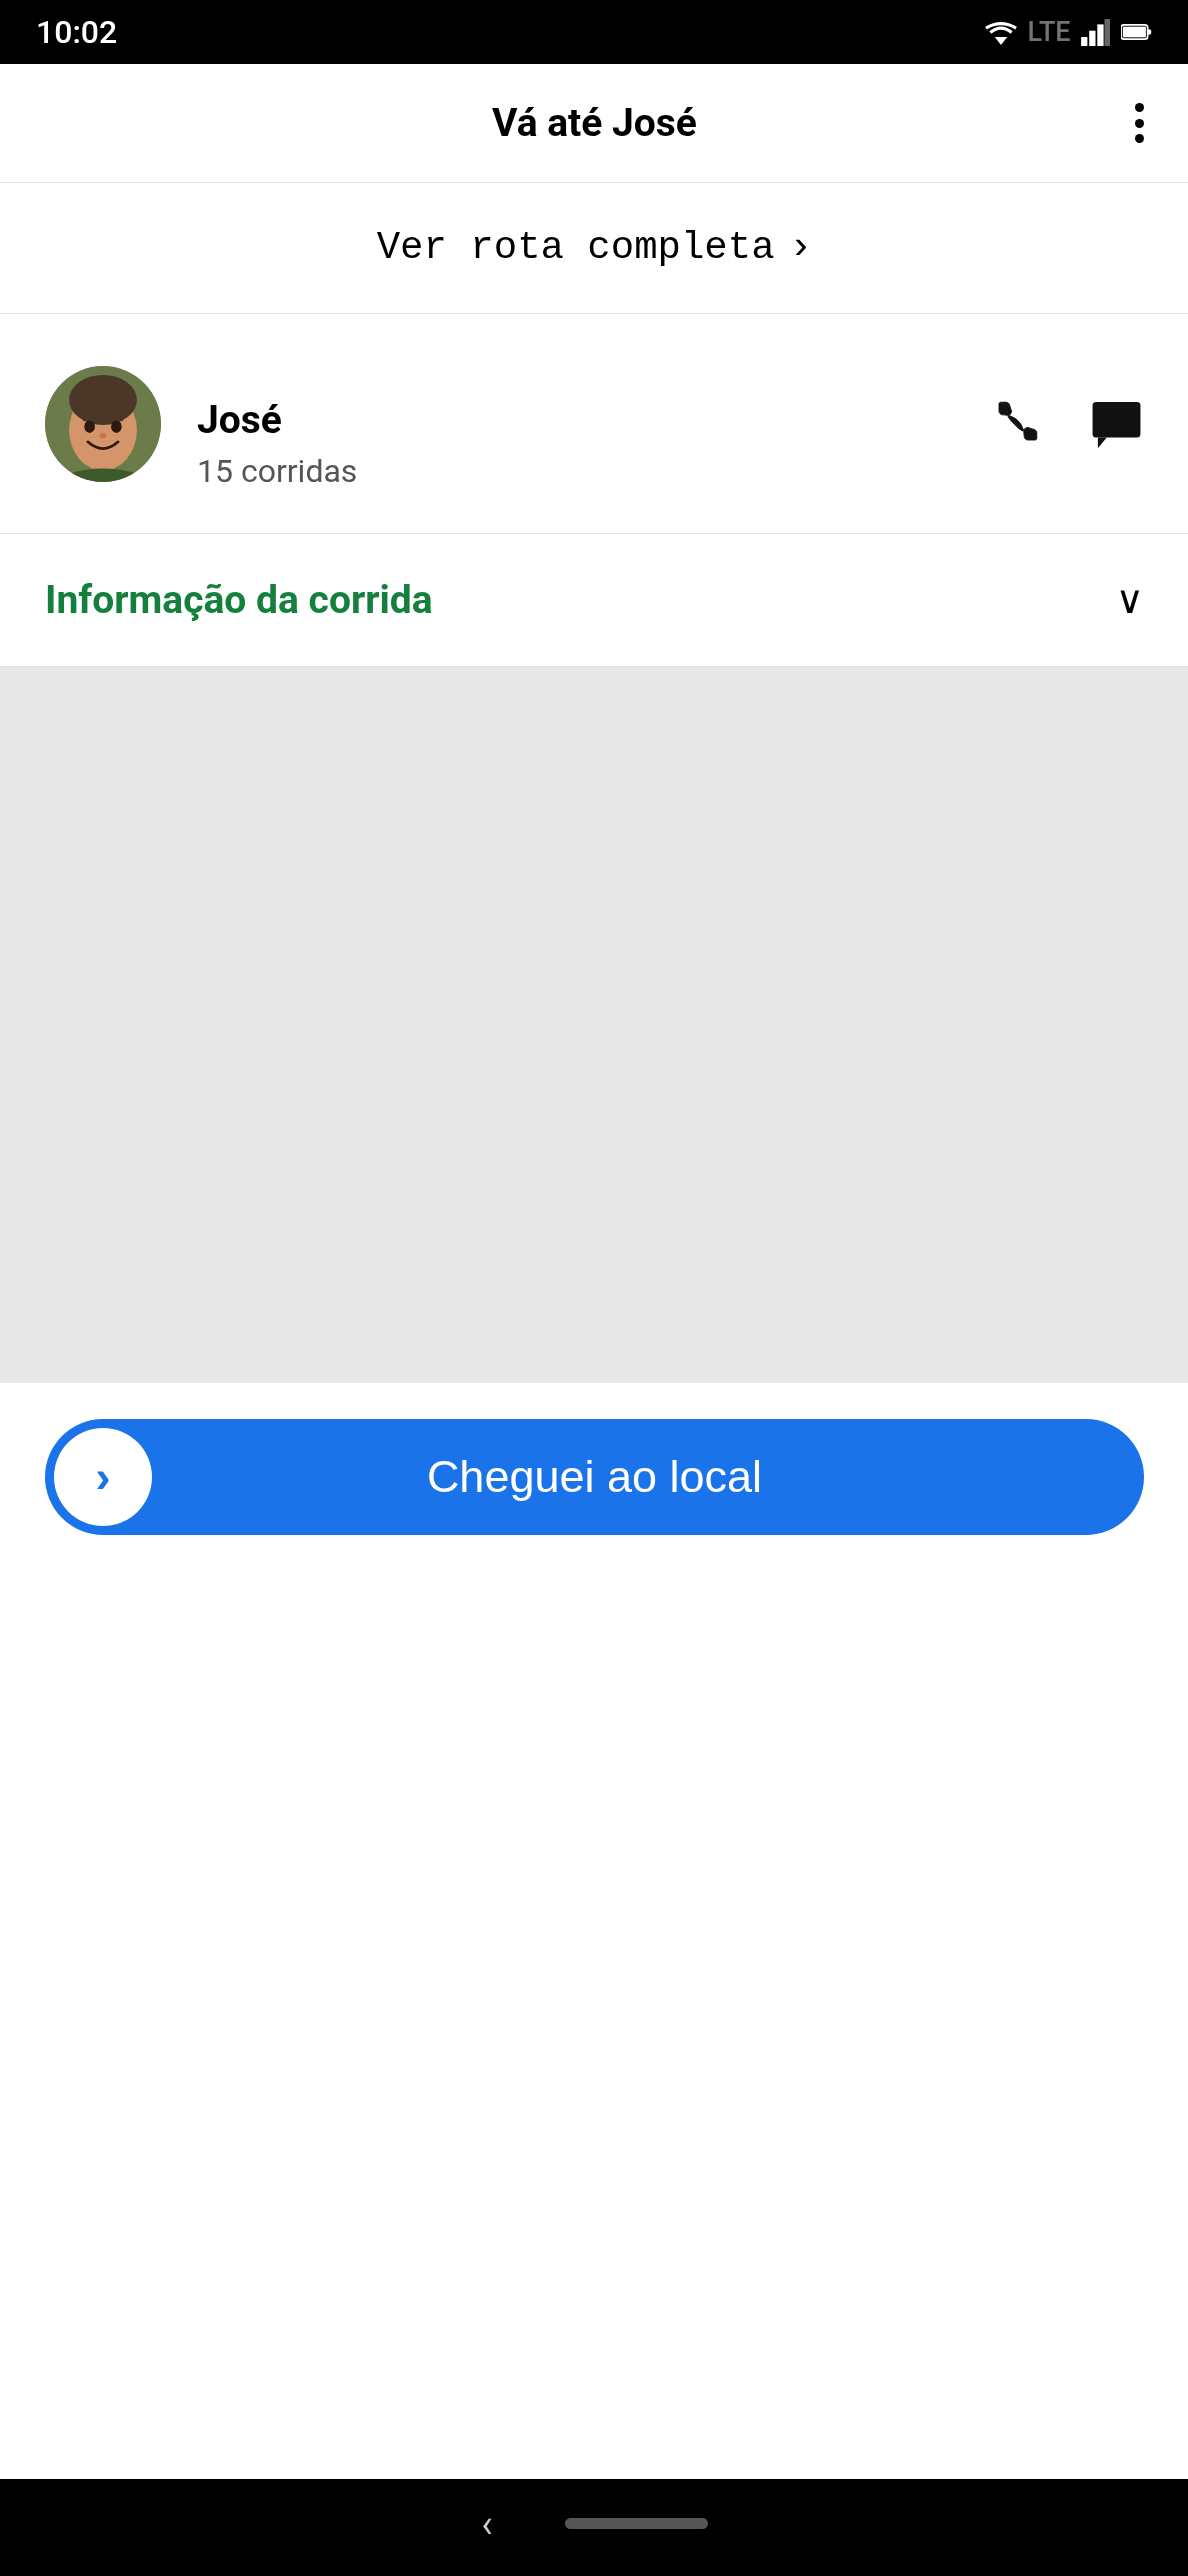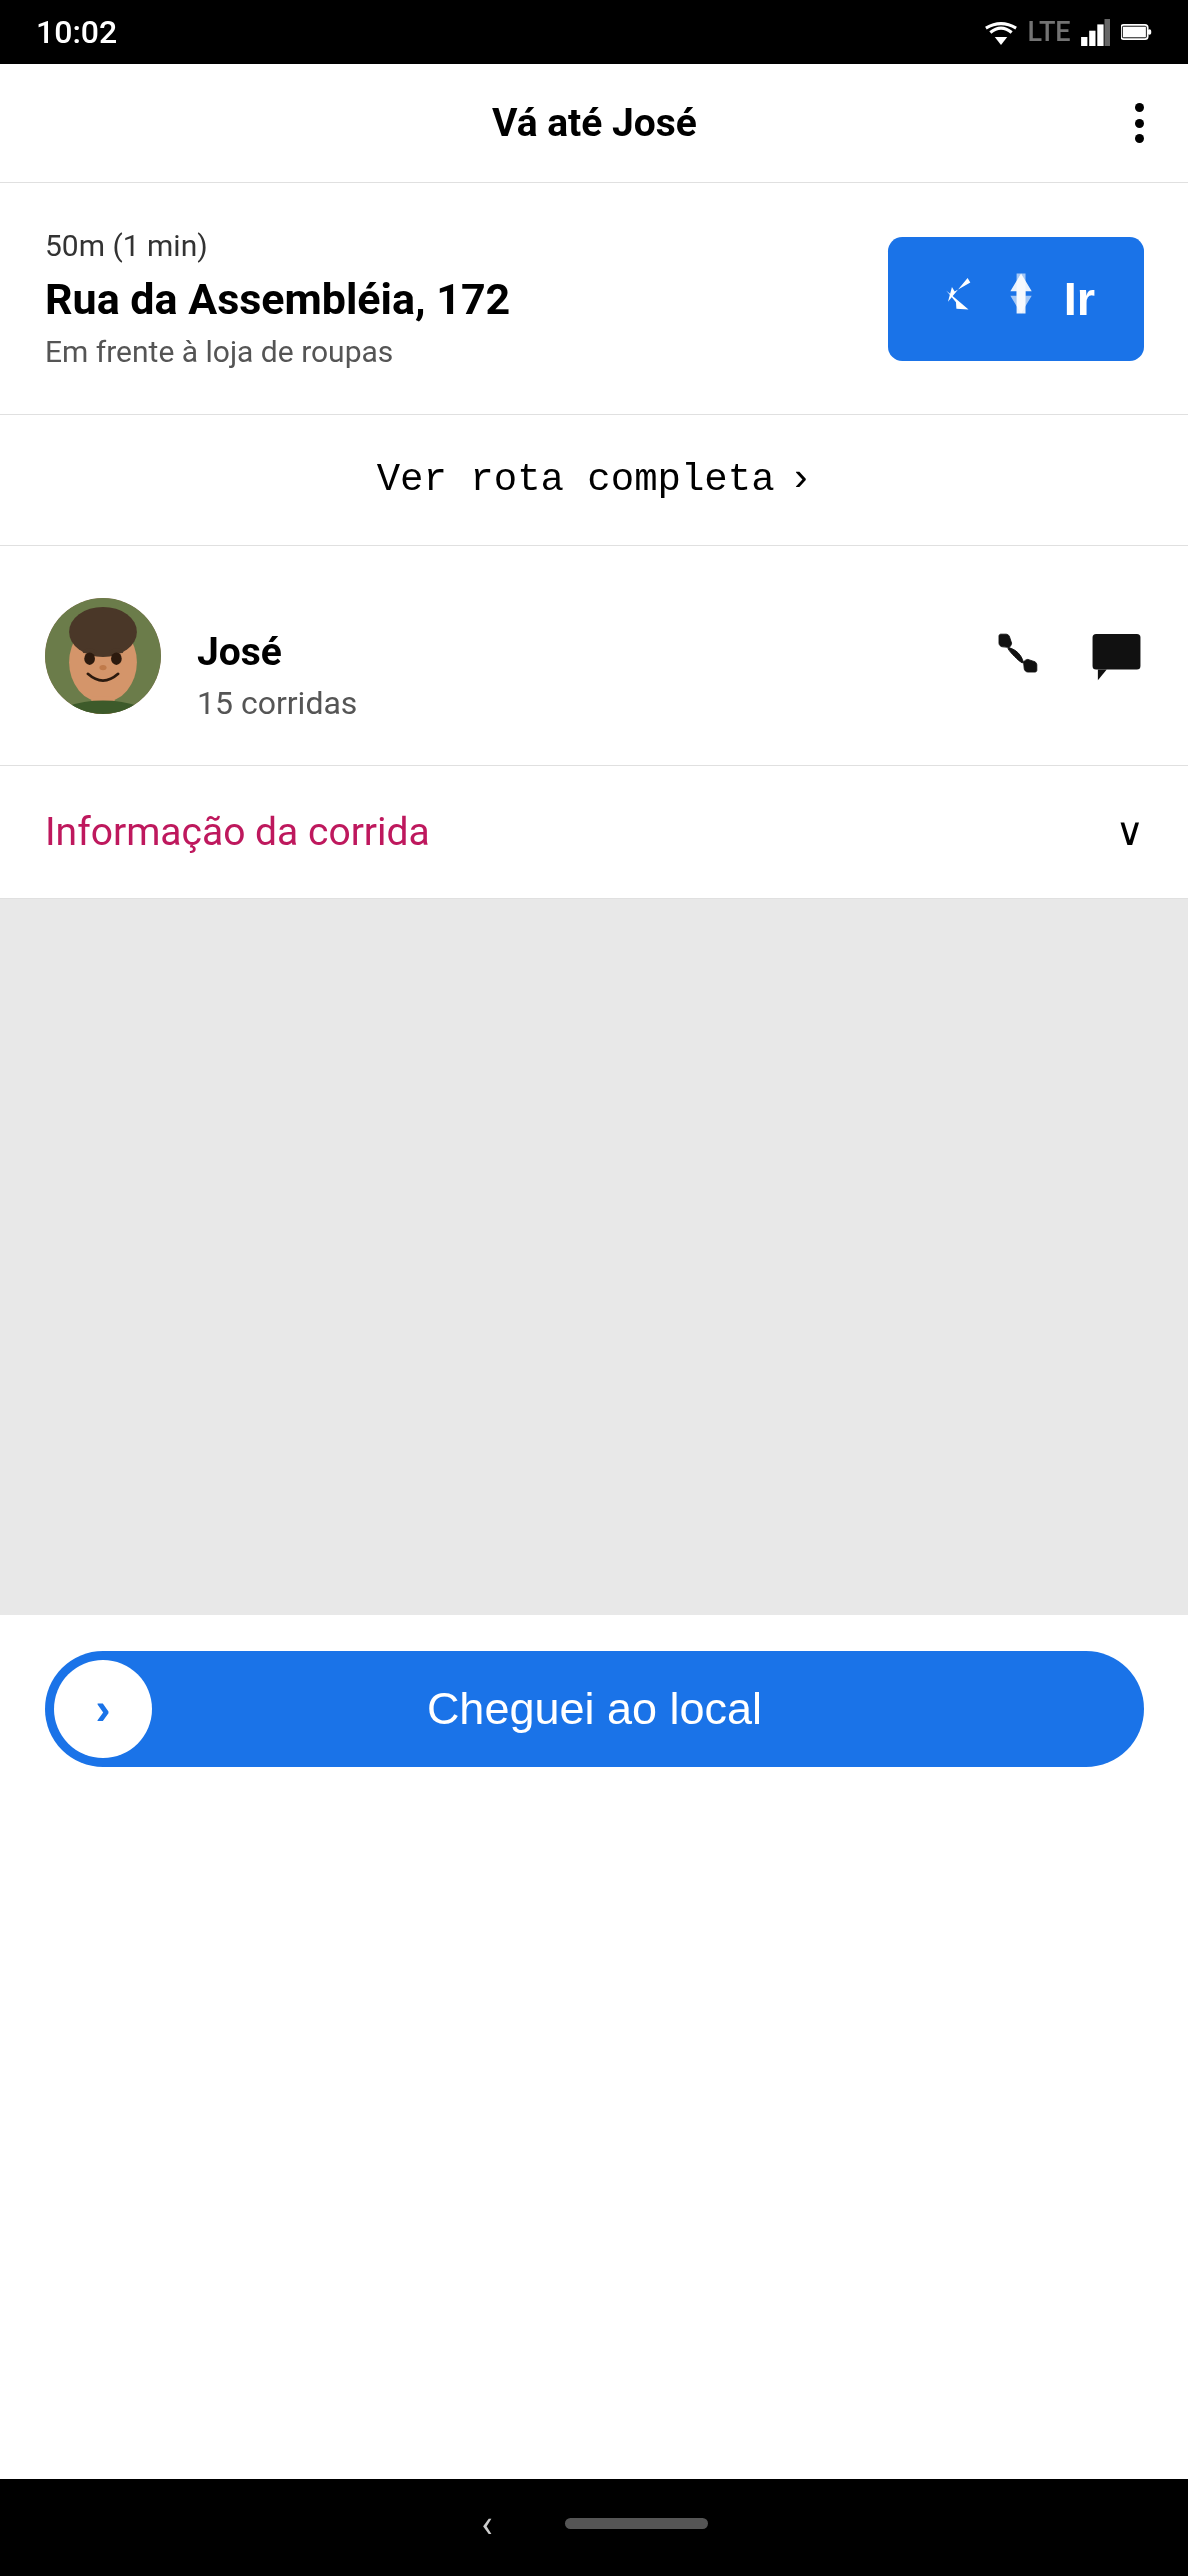--- a/index.html
+++ b/index.html
@@ -214,22 +214,22 @@
       display: flex;
       align-items: center;
       justify-content: space-between;
       padding: 43px 45px;
       border-bottom: 0.9px solid #e0e0e0;
       cursor: pointer;
     }
 
     .info-title {
       font-size: 39px;
-      font-weight: 400;
-      color: #be185d;
+      font-weight: 700;
+      color: #15803d;
     }
 
     .chevron-down {
       font-size: 39px;
       color: #000;
     }
 
     
     .map-area {
       background: #e8e8e8;
@@ -339,42 +339,20 @@
 
   <div class="header">
     <span class="header-title">Vá até José</span>
     <div class="header-menu">
       <div class="menu-dot"></div>
       <div class="menu-dot"></div>
       <div class="menu-dot"></div>
     </div>
   </div>
 
-  <div class="nav-section">
-    <div class="nav-info">
-      <div class="nav-distance">50m (1 min)</div>
-      <div class="nav-street">Rua da Assembléia, 172</div>
-      <div class="nav-note">Em frente à loja de roupas</div>
-    </div>
-    <button class="go-button">
-
-      <span class="go-button-icon">
-        <svg width="47" height="47" viewBox="0 0 52 52" fill="none">
-          <path d="M10 26 L22 14 L22 20 L42 20 L42 14 L10 26Z" fill="white" transform="rotate(-30, 26, 26)"></path>
-          <path d="M10 26 L42 32 L30 38 L26 32Z" fill="white" transform="rotate(30, 26, 26) translate(0, 4)"></path>
-
-        </svg>
-        <svg width="49" height="49" viewBox="0 0 55 55" fill="white">
-          <path d="M27 5 L15 25 L22 25 L22 50 L32 50 L32 25 L39 25 Z" fill="white" opacity="0.9"></path>
-          <path d="M27 50 L39 30 L32 30 L32 5 L22 5 L22 30 L15 30 Z" fill="white" opacity="0.6"></path>
-        </svg>
-      </span>
-      <span>Ir</span>
-    </button>
-  </div>
 
   <div class="route-section">
     <span class="route-link">Ver rota completa</span>
     <span class="chevron-right">›</span>
   </div>
 
   <div class="driver-section">
     <div class="driver-avatar">
       
       <svg viewBox="0 0 130 130" width="116" height="116">

